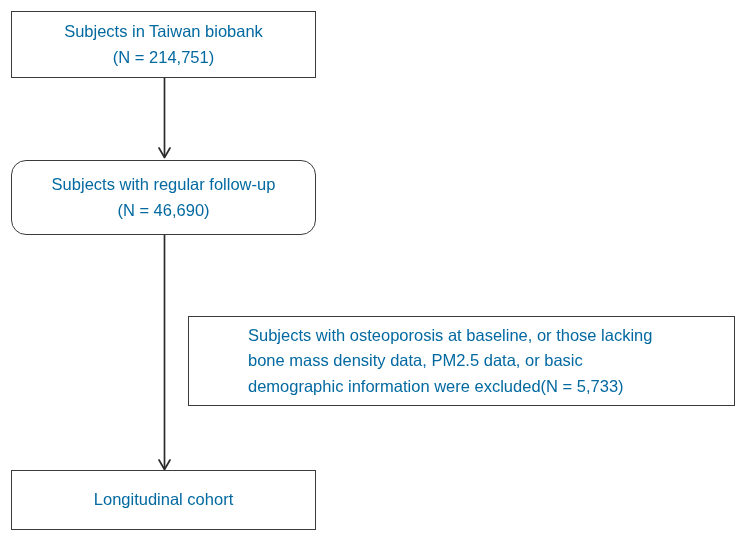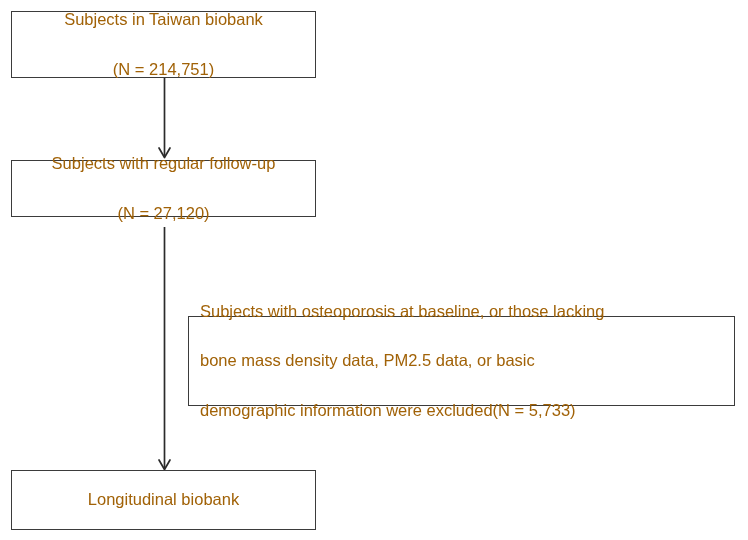--- a/index.html
+++ b/index.html
@@ -16,24 +16,23 @@
     width: 748px;
     height: 540px;
     background: #ffffff;
     overflow: hidden;
   }
   .node {
     position: absolute;
     box-sizing: border-box;
     background: #ffffff;
     border: 1.6px solid #3b3b3b;
-    color: #a16207;
+    color: #0369a1;
     font-size: 16.5px;
     line-height: 1.52;
-    gap: 24px;
   }
   .node.centered {
     display: flex;
     flex-direction: column;
     align-items: center;
     justify-content: center;
     text-align: center;
   }
   .node.left {
     display: flex;
@@ -42,25 +41,26 @@
     justify-content: center;
     text-align: left;
     padding: 6px 10px 6px 11px;
   }
   .node .line {
     display: block;
     white-space: pre;
   }
   .node.left .line {
     white-space: pre;
+    margin-left: 48px;
   }
 
   
   #node-source      { left: 11px;  top: 11px;  width: 305px; height: 67px; }
-  #node-followup    { left: 11px;  top: 160px; width: 305px; height: 57px; }
+  #node-followup    { left: 11px;  top: 160px; width: 305px; height: 75px; border-radius: 15px; }
   #node-exclusion   { left: 188px; top: 316px; width: 547px; height: 90px; }
   #node-cohort      { left: 11px;  top: 470px; width: 305px; height: 60px; }
 
   
   .connector {
     position: absolute;
     left: 0;
     top: 0;
     width: 748px;
     height: 540px;
@@ -90,26 +90,26 @@
     </g>
   </svg>
 
   <div class="node centered" id="node-source">
     <span class="line">Subjects in Taiwan biobank</span>
     <span class="line">(N = 214,751)</span>
   </div>
 
   <div class="node centered" id="node-followup">
     <span class="line">Subjects with regular follow-up</span>
-    <span class="line">(N = 27,120)</span>
+    <span class="line">(N = 46,690)</span>
   </div>
 
   <div class="node left" id="node-exclusion">
     <span class="line">Subjects with osteoporosis at baseline, or those lacking</span>
     <span class="line">bone mass density data, PM2.5 data, or basic</span>
     <span class="line">demographic information were excluded(N = 5,733)</span>
   </div>
 
   <div class="node centered" id="node-cohort">
-    <span class="line">Longitudinal biobank</span>
+    <span class="line">Longitudinal cohort</span>
   </div>
 
 </div>
 
 </body></html>

